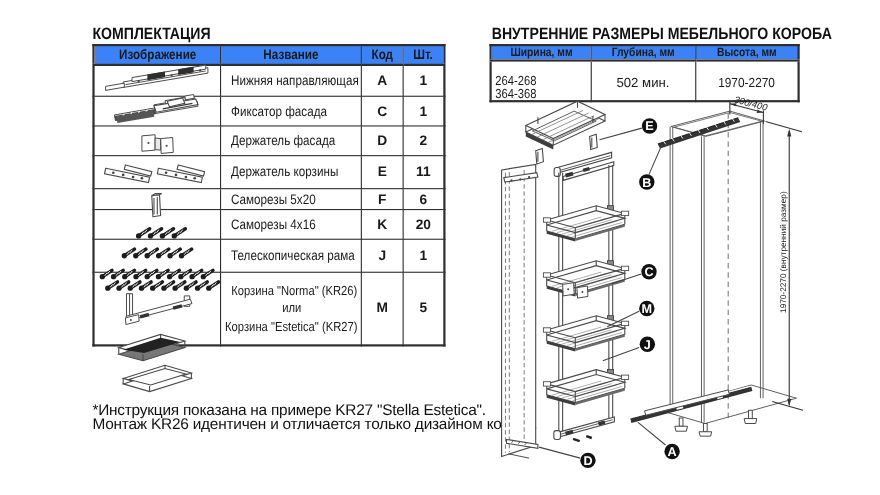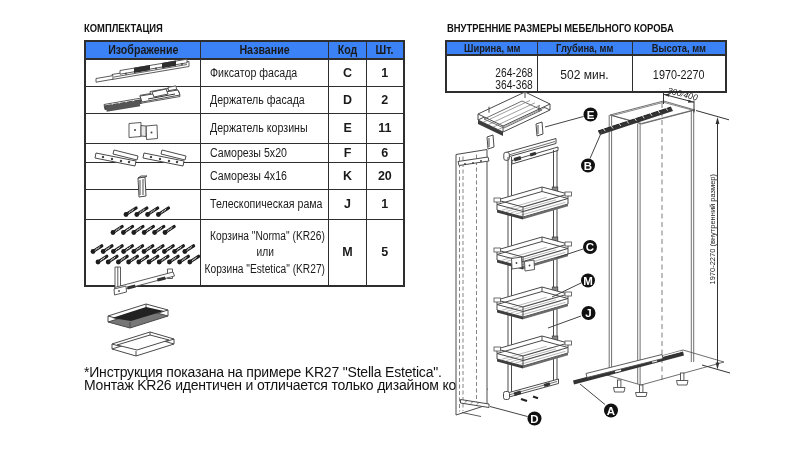--- a/index.html
+++ b/index.html
@@ -1,18 +1,18 @@
 <!DOCTYPE html>
 <html><head>
 <meta charset="utf-8">
 <style>
   html,body{margin:0;padding:0;}
   body{width:800px;height:450px;background:#fff;font-family:"Liberation Sans",sans-serif;color:#1a1a1a;position:relative;overflow:hidden;}
   .abs{position:absolute;}
-  .ttl{font-weight:bold;font-size:11px;color:#111;white-space:nowrap;}
+  .ttl{font-weight:bold;font-size:15px;color:#111;white-space:nowrap;}
   .cnd{display:inline-block;transform:scaleX(0.85);transform-origin:50% 50%;white-space:nowrap;}
   .cndl{display:inline-block;transform:scaleX(0.85);transform-origin:0 50%;white-space:nowrap;}
   .ct{transform:scaleX(0.855);transform-origin:0 50%;display:inline-block;}
   table.kit{border-collapse:collapse;table-layout:fixed;}
   table.kit td,table.kit th{border:1px solid #2e2e2e;padding:0;font-size:12.5px;overflow:hidden;vertical-align:middle;}
   table.kit th{background:#3b82f6;font-weight:bold;font-size:12.5px;text-align:center;border-bottom:2px solid #2e2e2e;}
   table.kit td.cell-name{text-align:left;padding-left:8.5px;}
   .cc{text-align:center;font-weight:bold;font-size:13px;}
   .foot{font-size:14px;color:#111;line-height:13.5px;letter-spacing:-0.2px;}
 </style>
@@ -29,20 +29,26 @@
         <col style="width:37px">
         <col style="width:37.5px">
       </colgroup>
  <tbody>
         <tr style="height:18px;">
           <th><span class="cnd">Изображение</span></th>
           <th><span class="cnd">Название</span></th>
           <th><span class="cnd">Код</span></th>
           <th><span class="cnd">Шт.</span></th>
         </tr>
+ <tr style="height:28px;">
+          <td></td>
+          <td class="cell-name"><span class="cndl">Нижняя направляющая</span></td>
+          <td class="cc">A</td>
+          <td class="cc">1</td>
+        </tr>
  <tr style="height:27px;">
           <td></td>
           <td class="cell-name"><span class="cndl">Фиксатор фасада</span></td>
           <td class="cc">C</td>
           <td class="cc">1</td>
         </tr>
  <tr style="height:27px;">
           <td></td>
           <td class="cell-name"><span class="cndl">Держатель фасада</span></td>
           <td class="cc">D</td>
@@ -93,21 +99,21 @@
         <col style="width:95px">
         <col style="width:94px">
       </colgroup>
  <tbody>
         <tr style="height:12px;line-height:12px;">
           <th style="line-height:12px;font-size:11px;margin-top:40px;"><span class="cnd">Ширина, мм</span></th>
           <th style="font-size:11px;"><span class="cnd">Глубина, мм</span></th>
           <th style="font-size:11px;"><span class="cnd">Высота, мм</span></th>
         </tr>
  <tr style="height:28px;">
-   <td style="text-align:right;line-height:11.5px;font-size:12px;padding-top:12px;"><span class="cnd">264-268</span><br><span class="cnd">364-368</span></td>
+   <td style="text-align:left;line-height:11.5px;font-size:12px;padding-top:12px;"><span class="cnd">264-268</span><br><span class="cnd">364-368</span></td>
    <td style="text-align:center;font-size:12px;padding-top:2px;">502 мин.</td>
    <td style="text-align:center;font-size:12px;padding-top:2px;"><span class="cnd" style="transform:scaleX(0.9);">1970-2270</span></td>
  </tr>
 </tbody>
     </table>
 </div>
 
 <svg class="abs" style="left:0;top:0;" width="800" height="450" viewBox="0 0 800 450" fill="none" stroke="#4a4a4a" stroke-width="1">
 
 <g id="rA" stroke-width="0.9">

